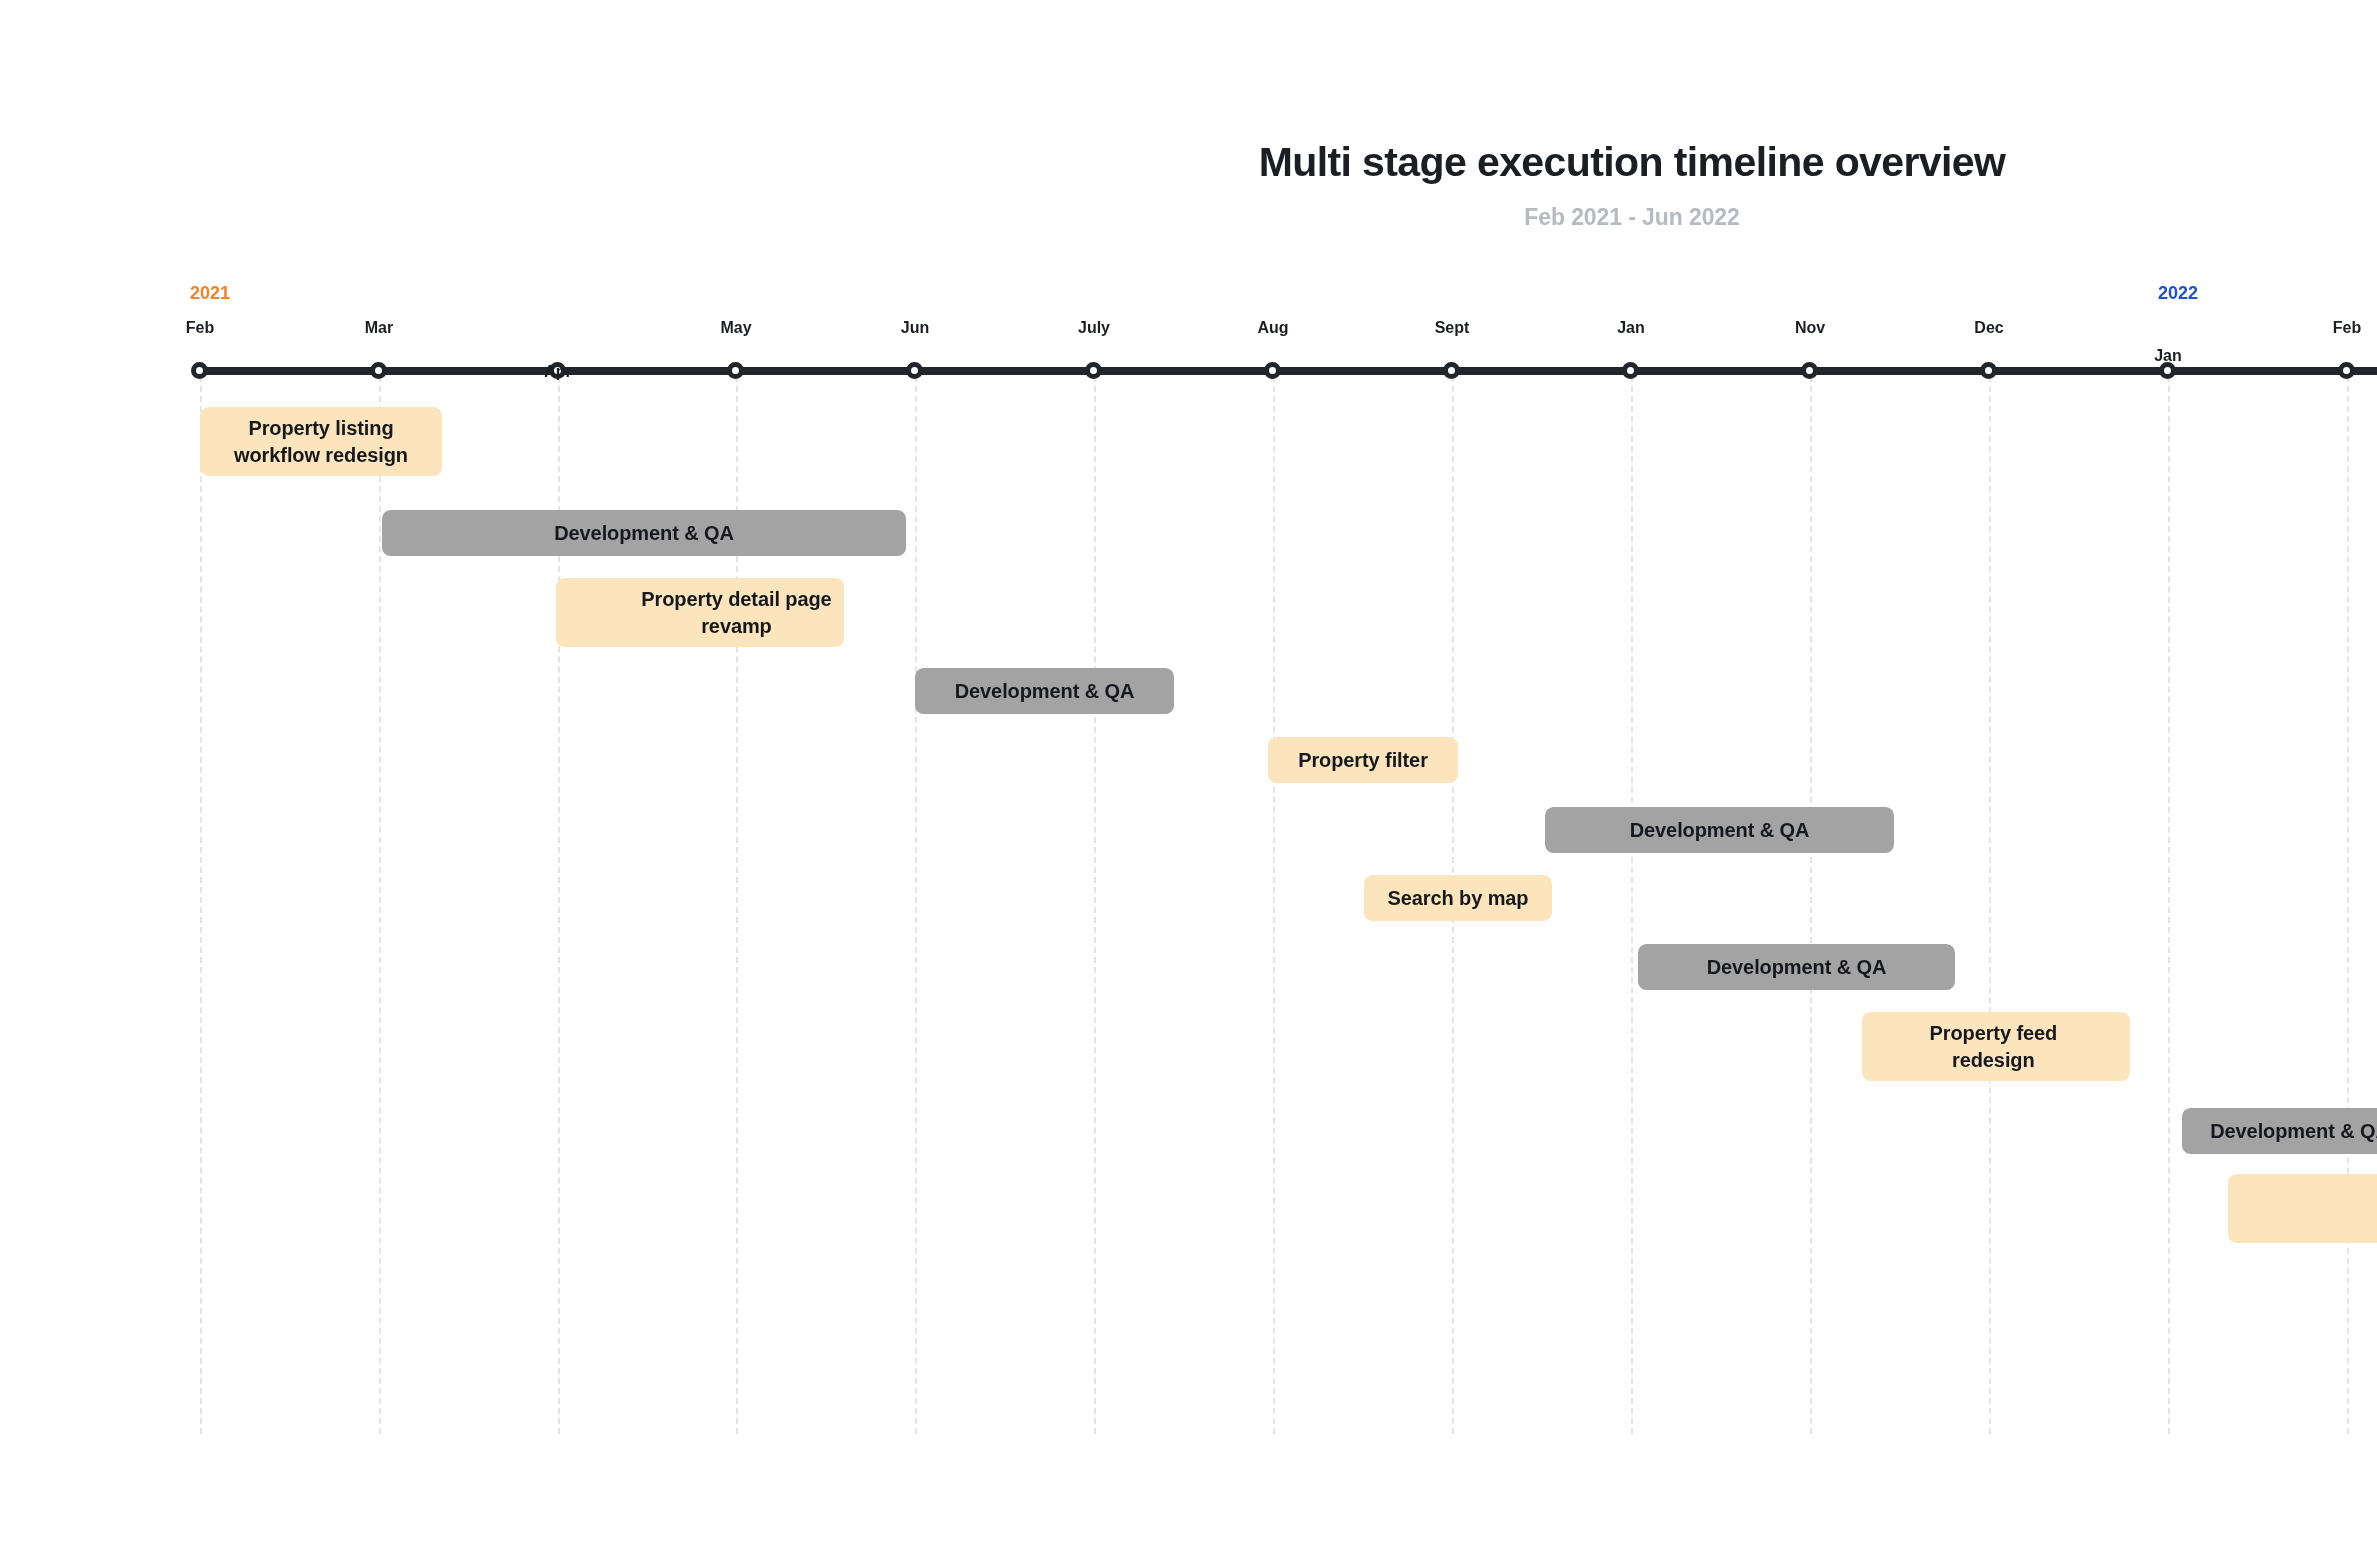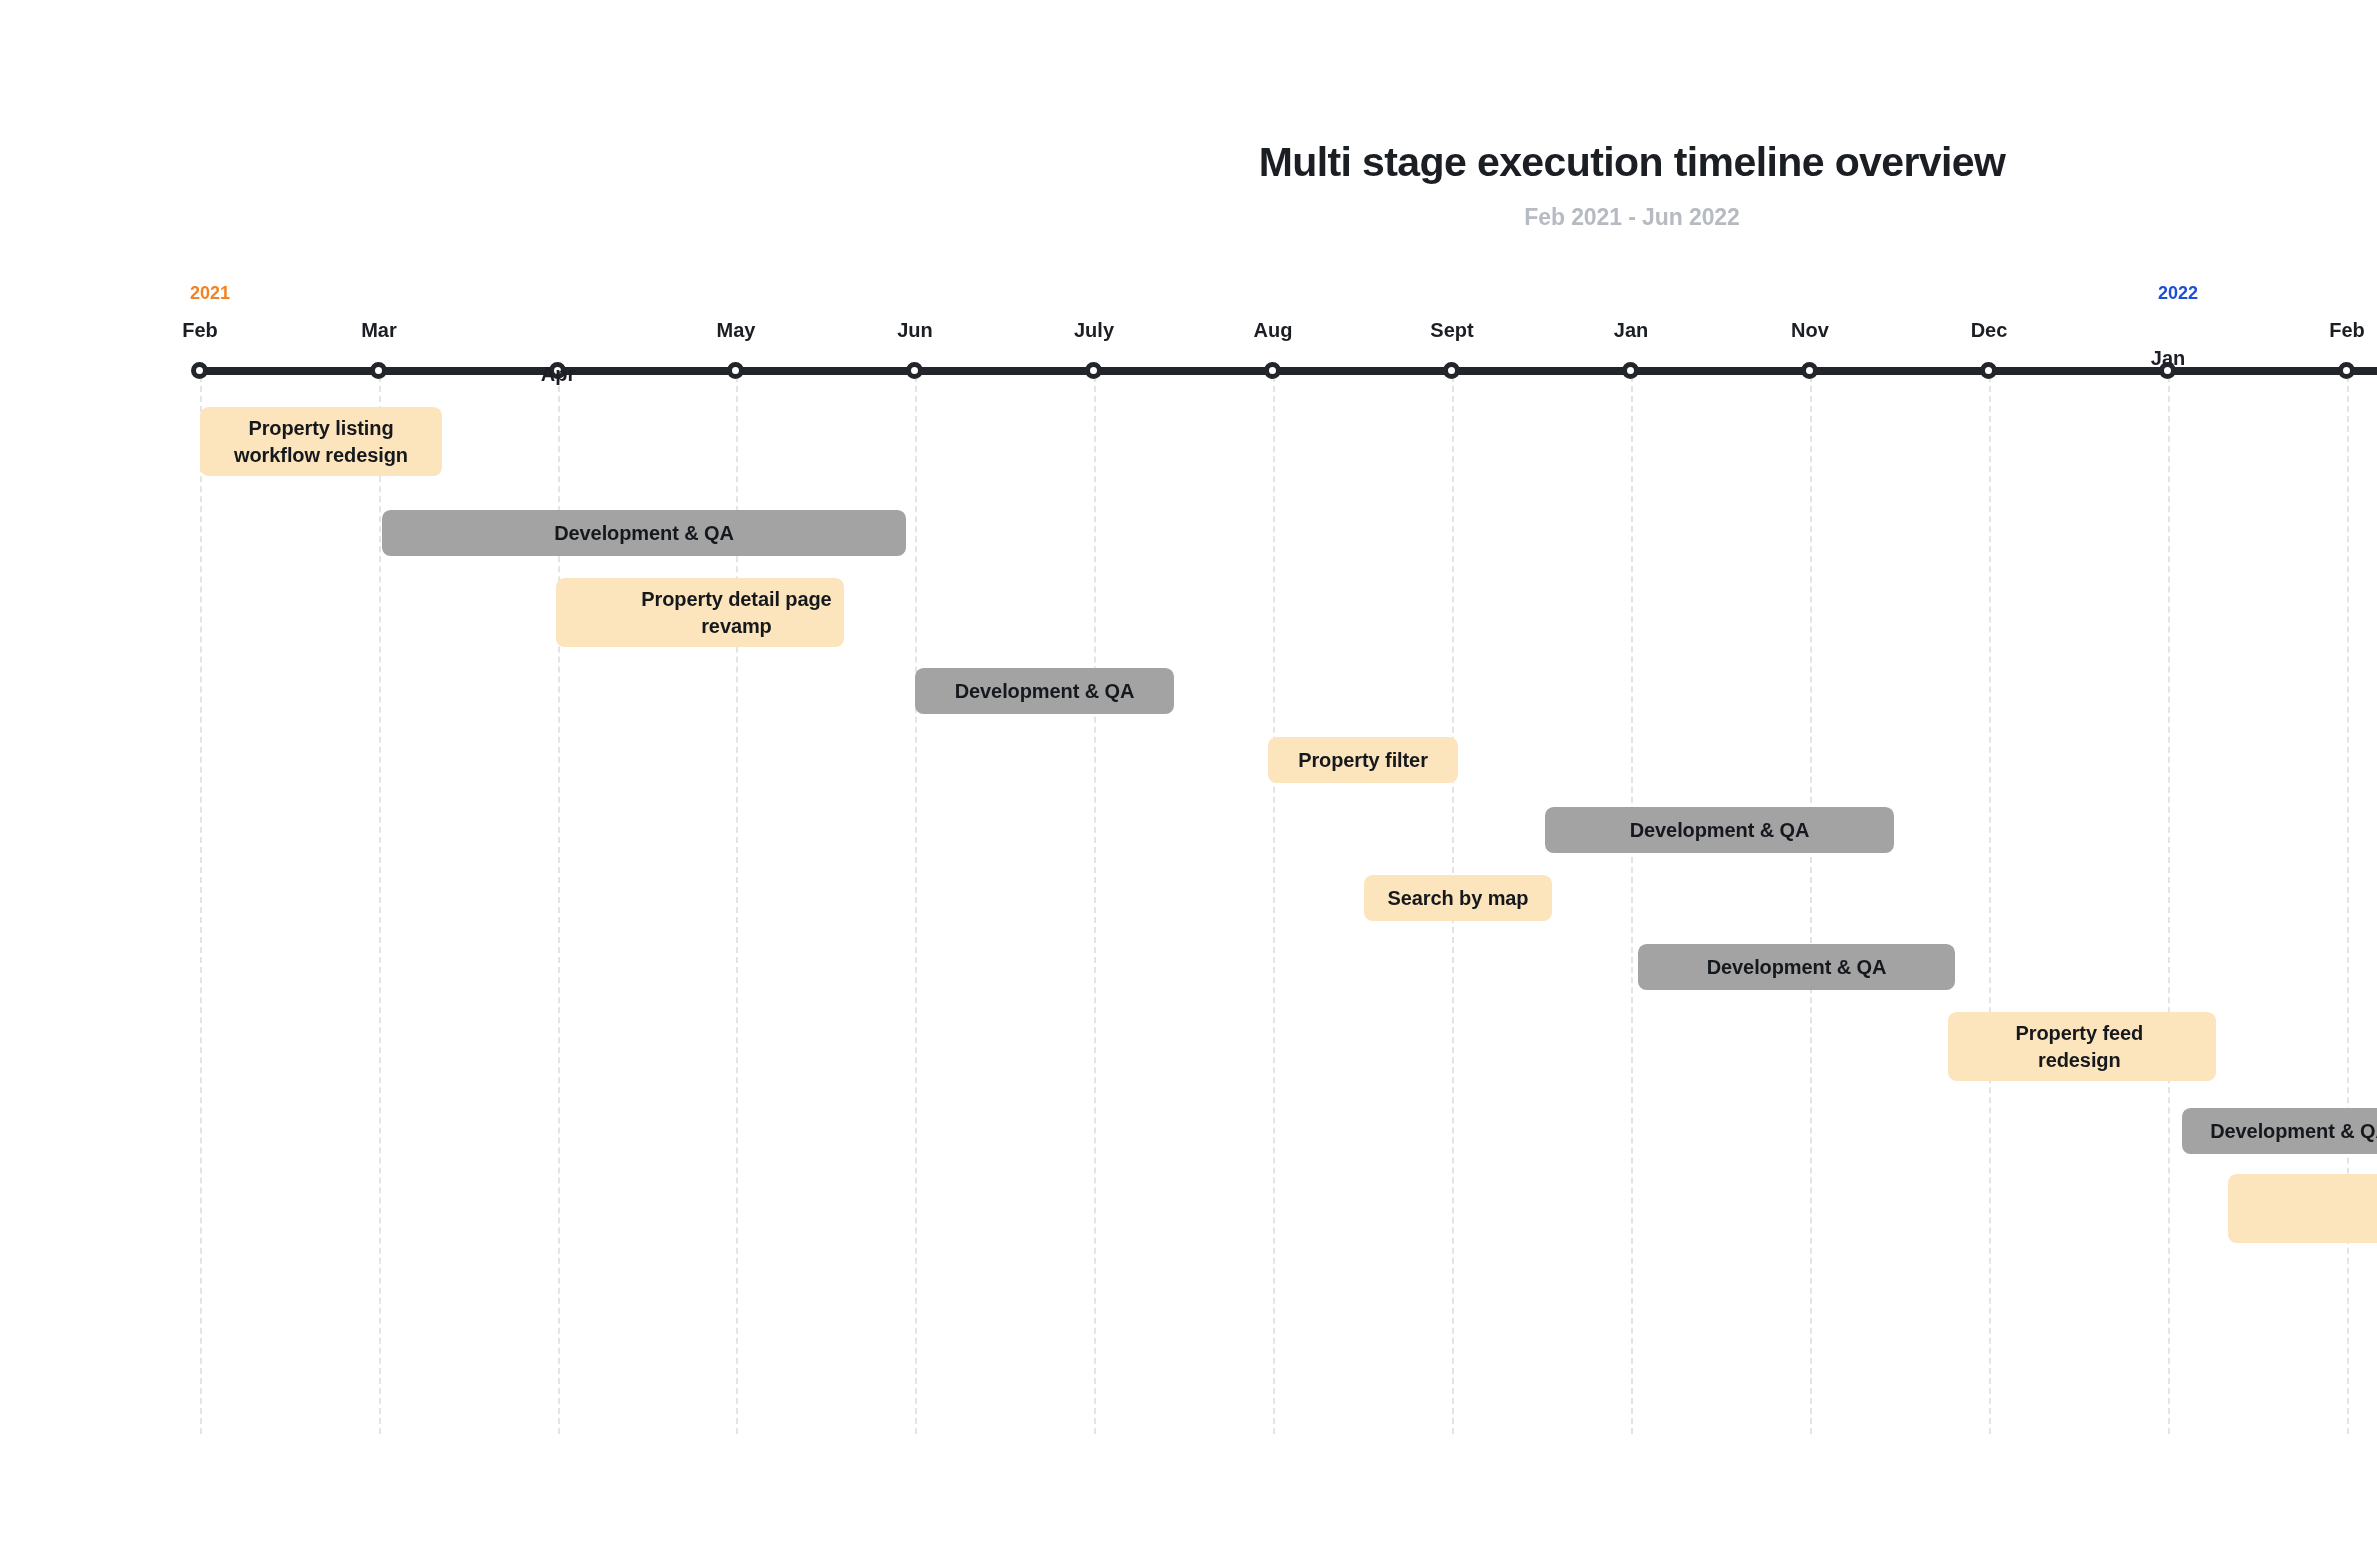--- a/index.html
+++ b/index.html
@@ -84,21 +84,21 @@
     box-sizing: border-box;
     border: 5.2px solid #22252a;
     border-radius: 50%;
     background: #ffffff;
   }
 
   
   .month-label {
     position: absolute;
     top: 320px;
-    font-size: 20px;
+    font-size: 16px;
     line-height: 1;
     font-weight: 700;
     color: #1b1f24;
     transform: translateX(-50%);
     white-space: nowrap;
   }
   .year-label {
     position: absolute;
     top: 284px;
     font-size: 18px;
@@ -206,21 +206,21 @@
       </div>
       <div class="bar dev" style="left: 1545px; width: 349px; top: 807px; height: 46px;">
         <span>Development &amp; QA</span>
       </div>
       <div class="bar design" style="left: 1364px; width: 188px; top: 875px; height: 46px;">
         <span>Search by map</span>
       </div>
       <div class="bar dev" style="left: 1638px; width: 317px; top: 944px; height: 46px;">
         <span>Development &amp; QA</span>
       </div>
-      <div class="bar design" style="left: 1948px; width: 268px; top: 1012px; height: 69px; padding-left: 7px;">
+      <div class="bar design" style="left: 1862px; width: 268px; top: 1012px; height: 69px; padding-left: 7px;">
         <span>Property feed<br>redesign</span>
       </div>
       <div class="bar dev" style="left: 2182px; width: 236px; top: 1108px; height: 46px;">
         <span>Development &amp; QA</span>
       </div>
       <div class="bar design" style="left: 2228px; width: 476px; top: 1174px; height: 69px;"></div>
     </div>
 
 </div>
 

